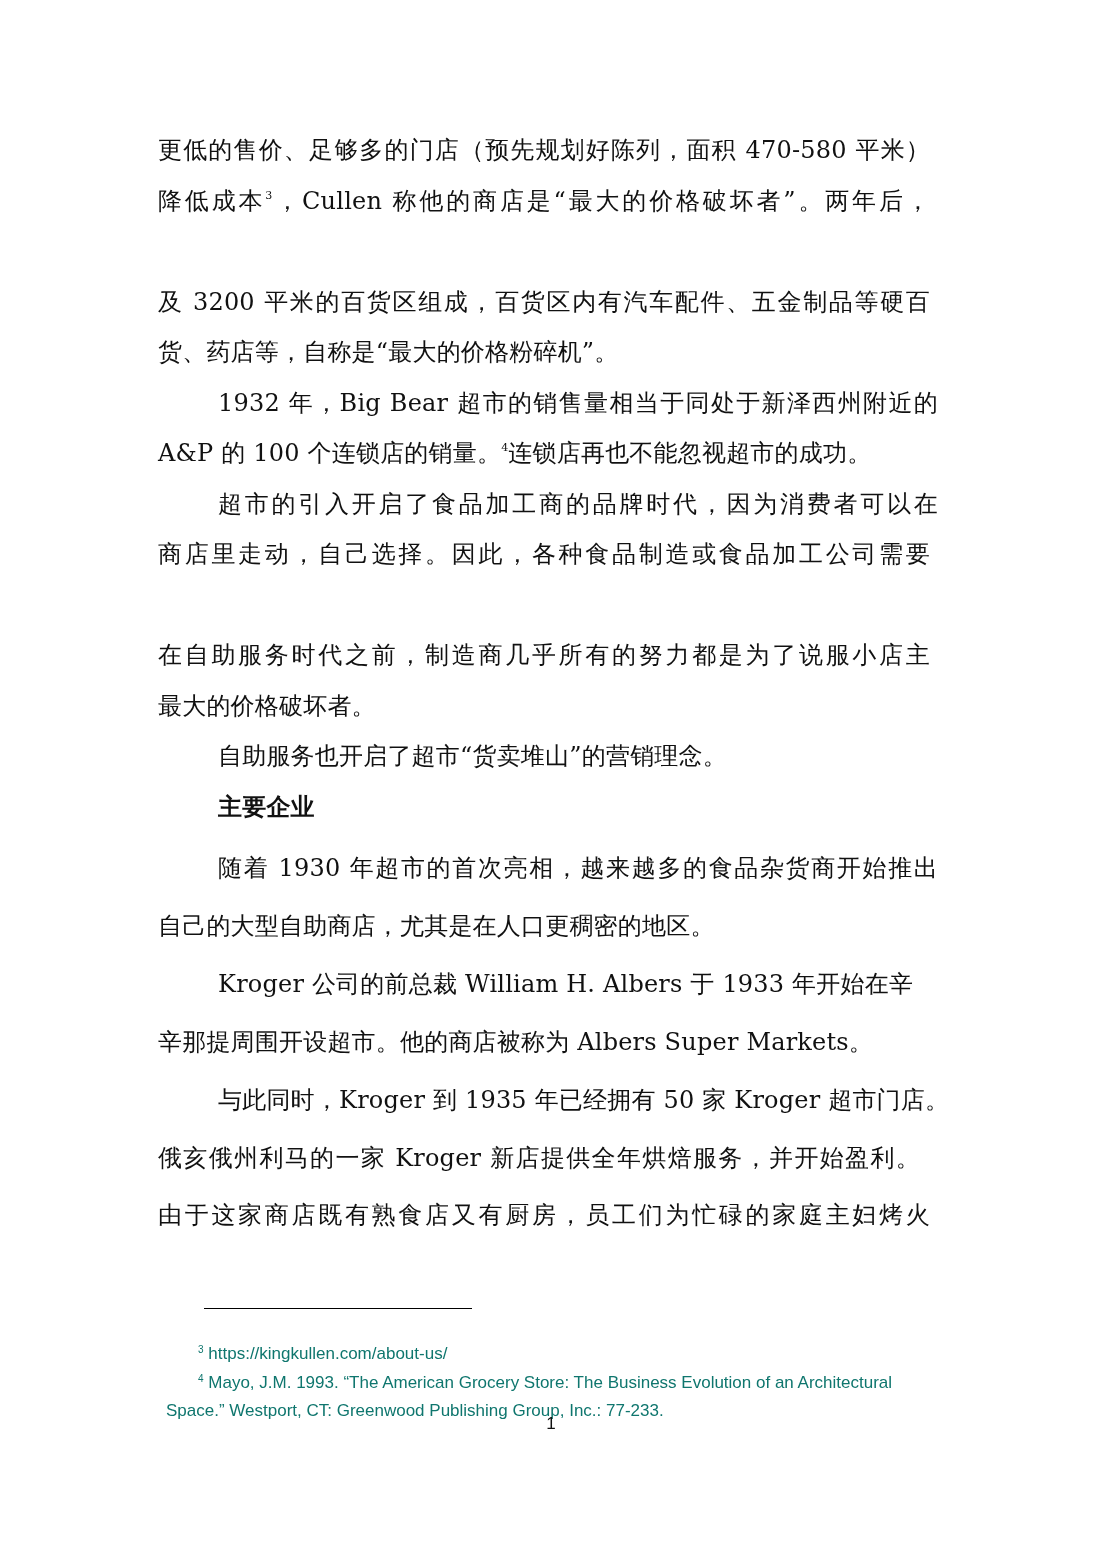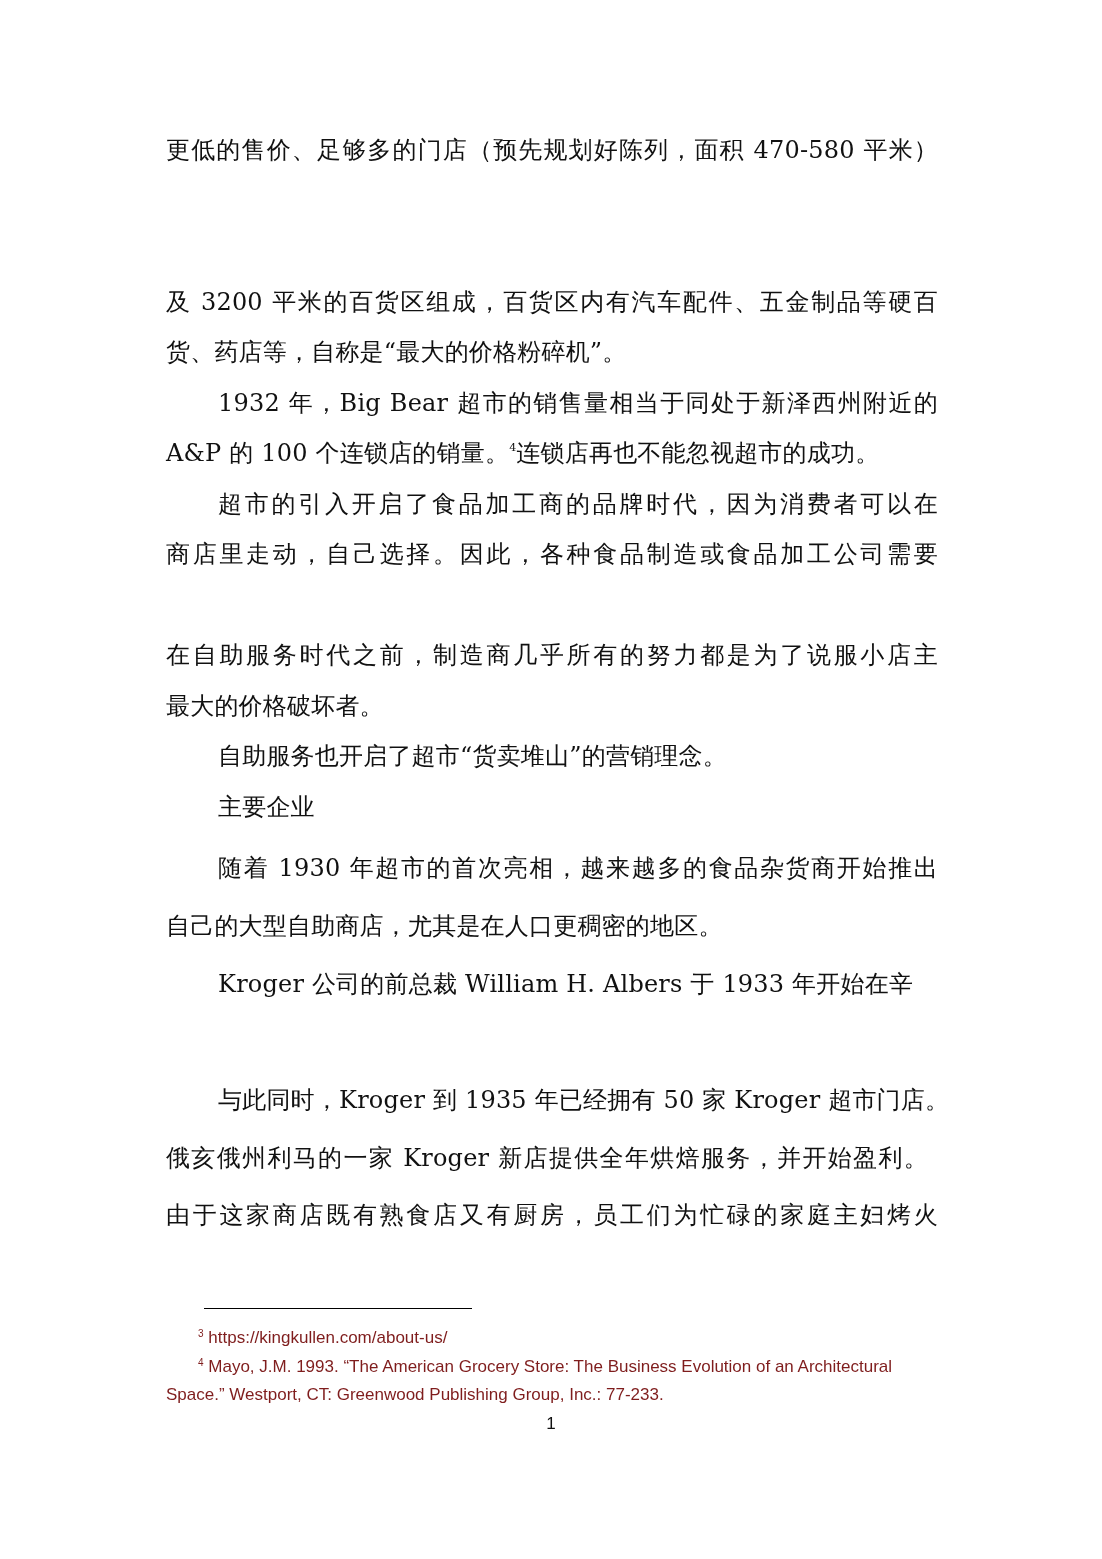--- a/index.html
+++ b/index.html
@@ -1,54 +1,58 @@
 <!DOCTYPE html>
 <html><head>
   <meta charset="utf-8">
   <style>
     html, body { margin: 0; padding: 0; background: #ffffff; }
     body { width: 1102px; height: 1559px; position: relative; overflow: hidden; color: #111; }
     .page { position: absolute; left: 0; top: 0; width: 1102px; height: 1559px; background: #fff; }
     .line {
       position: absolute;
-      left: 166px;
+      left: 158px;
       width: 772px;
       font-family: "DejaVu Serif", "Liberation Serif", serif;
       font-size: 24px;
       line-height: 30px;
       white-space: nowrap;
       letter-spacing: 0.2px;
       text-align: justify;
       text-align-last: justify;
     }
     .line.indent { left: 218px; width: 720px; }
     .line.last { text-align-last: left; }
-    .line.heading { font-weight: normal; text-align-last: left; }
+    .line.heading { font-weight: bold; text-align-last: left; }
     sup { font-size: 11px; vertical-align: 10px; line-height: 0; }
     .fn-rule { position: absolute; left: 204px; top: 1308px; width: 268px; height: 1px; background: #000; }
     .fn {
       position: absolute;
       font-family: "Liberation Sans", "DejaVu Sans", sans-serif;
       font-size: 17px;
       line-height: 22px;
       white-space: nowrap;
-      color: #7f1d1d;
+      color: #0f766e;
+      margin-top: 16px;
     }
     .fn sup { font-size: 10px; vertical-align: 6px; }
     .page-num {
       position: absolute; left: 0; width: 1102px; top: 1414px; text-align: center;
       font-family: "Liberation Sans", "DejaVu Sans", sans-serif; font-size: 17px; color: #111;
     }
   </style>
 </head>
 <body>
 
 <div class="page">
 
   <div class="line" style="top:135px">更低的售价、足够多的门店（预先规划好陈列，面积 470-580 平米）</div>
+  <div class="line" style="top:186px">
+    <span>降低成本</span><sup>3</sup><span>，Cullen 称他的商店是“最大的价格破坏者”。两年后，</span>
+  </div>
   <div class="line" style="top:287px">及 3200 平米的百货区组成，百货区内有汽车配件、五金制品等硬百</div>
   <div class="line last" style="top:337px">货、药店等，自称是“最大的价格粉碎机”。</div>
 
   <div class="line indent" style="top:388px">1932 年，Big  Bear 超市的销售量相当于同处于新泽西州附近的</div>
   <div class="line last" style="top:438px">
     <span>A&amp;P 的 100 个连锁店的销量。</span><sup>4</sup><span>连锁店再也不能忽视超市的成功。</span>
   </div>
 
   <div class="line indent" style="top:489px">超市的引入开启了食品加工商的品牌时代，因为消费者可以在</div>
   <div class="line" style="top:539px">商店里走动，自己选择。因此，各种食品制造或食品加工公司需要</div>
@@ -56,20 +60,21 @@
   <div class="line last" style="top:691px">最大的价格破坏者。</div>
 
   <div class="line indent last" style="top:741px">自助服务也开启了超市“货卖堆山”的营销理念。</div>
 
   <div class="line indent heading" style="top:792px">主要企业</div>
 
   <div class="line indent" style="top:853px">随着 1930 年超市的首次亮相，越来越多的食品杂货商开始推出</div>
   <div class="line last" style="top:911px">自己的大型自助商店，尤其是在人口更稠密的地区。</div>
 
   <div class="line indent" style="top:969px; width:692px">Kroger 公司的前总裁 William H.  Albers 于 1933 年开始在辛</div>
+  <div class="line last" style="top:1027px">辛那提周围开设超市。他的商店被称为 Albers Super Markets。</div>
 
   <div class="line indent" style="top:1085px; width:712px">与此同时，Kroger 到 1935 年已经拥有 50 家 Kroger 超市门店。</div>
   <div class="line" style="top:1143px; width:762px">俄亥俄州利马的一家 Kroger 新店提供全年烘焙服务，并开始盈利。</div>
   <div class="line" style="top:1200px">由于这家商店既有熟食店又有厨房，员工们为忙碌的家庭主妇烤火</div>
 
   <div class="fn-rule"></div>
 
   <div class="fn" style="left:198px; top:1327px">
     <sup>3</sup>
     <span>https://kingkullen.com/about-us/</span>

